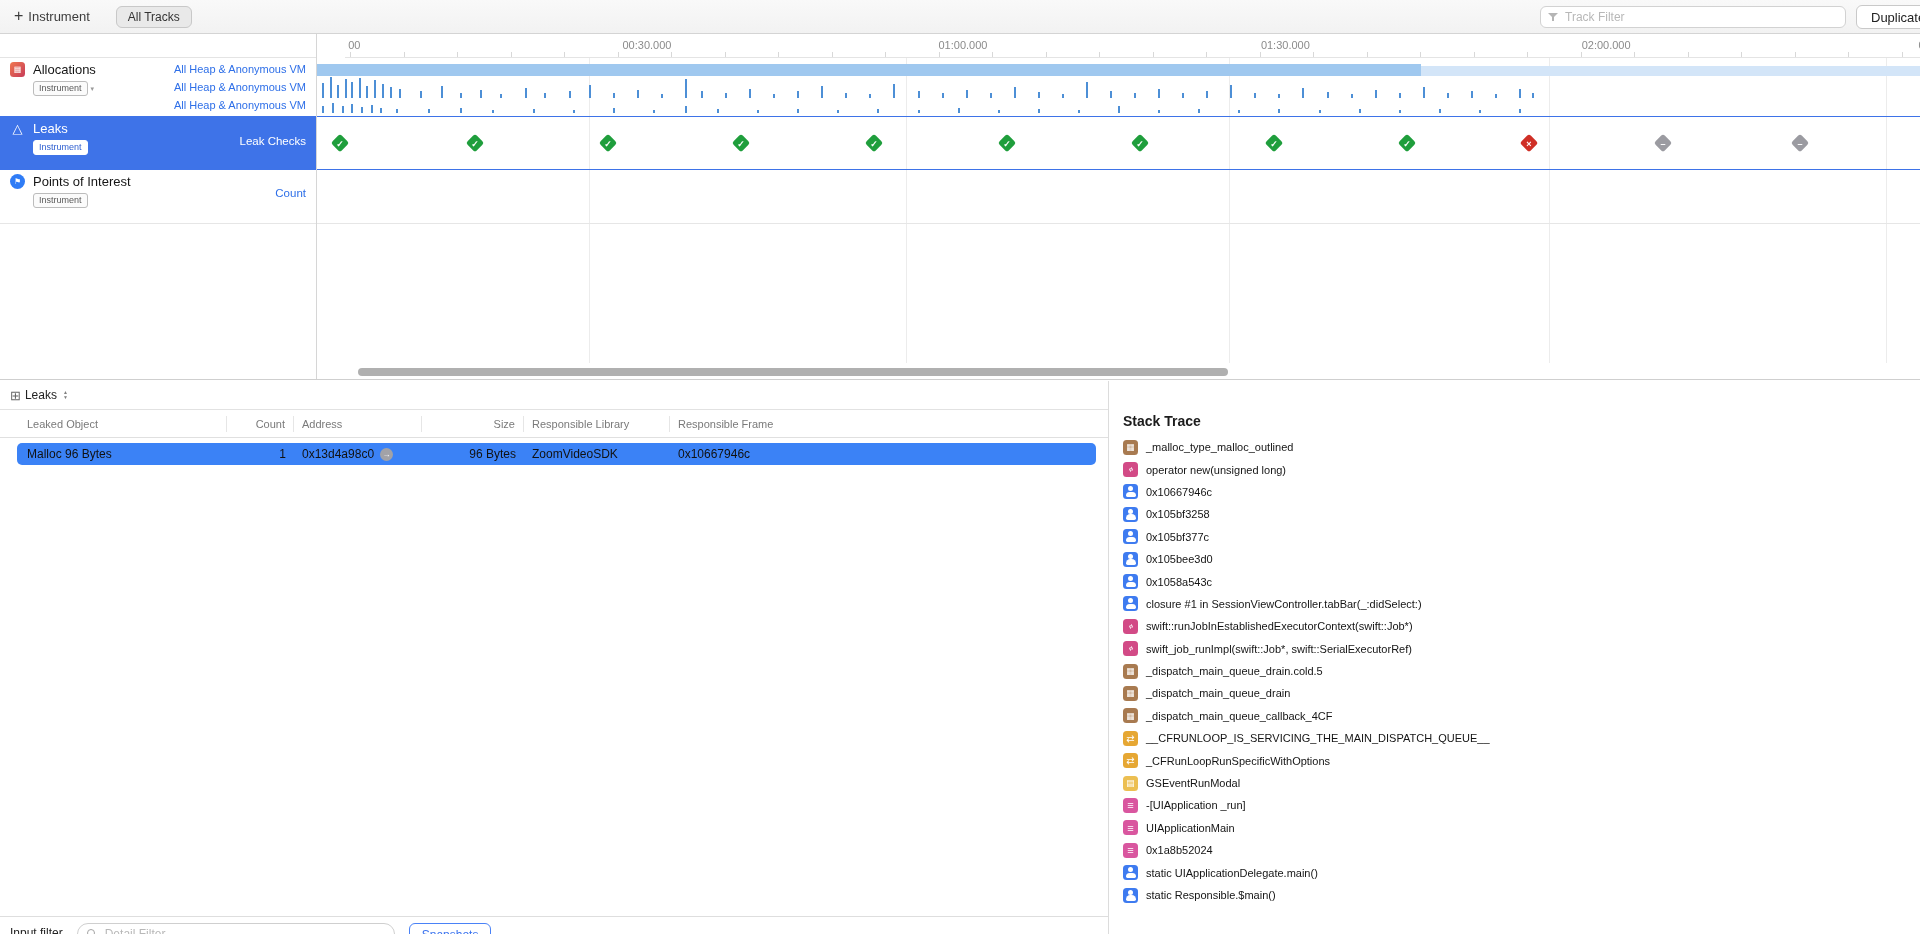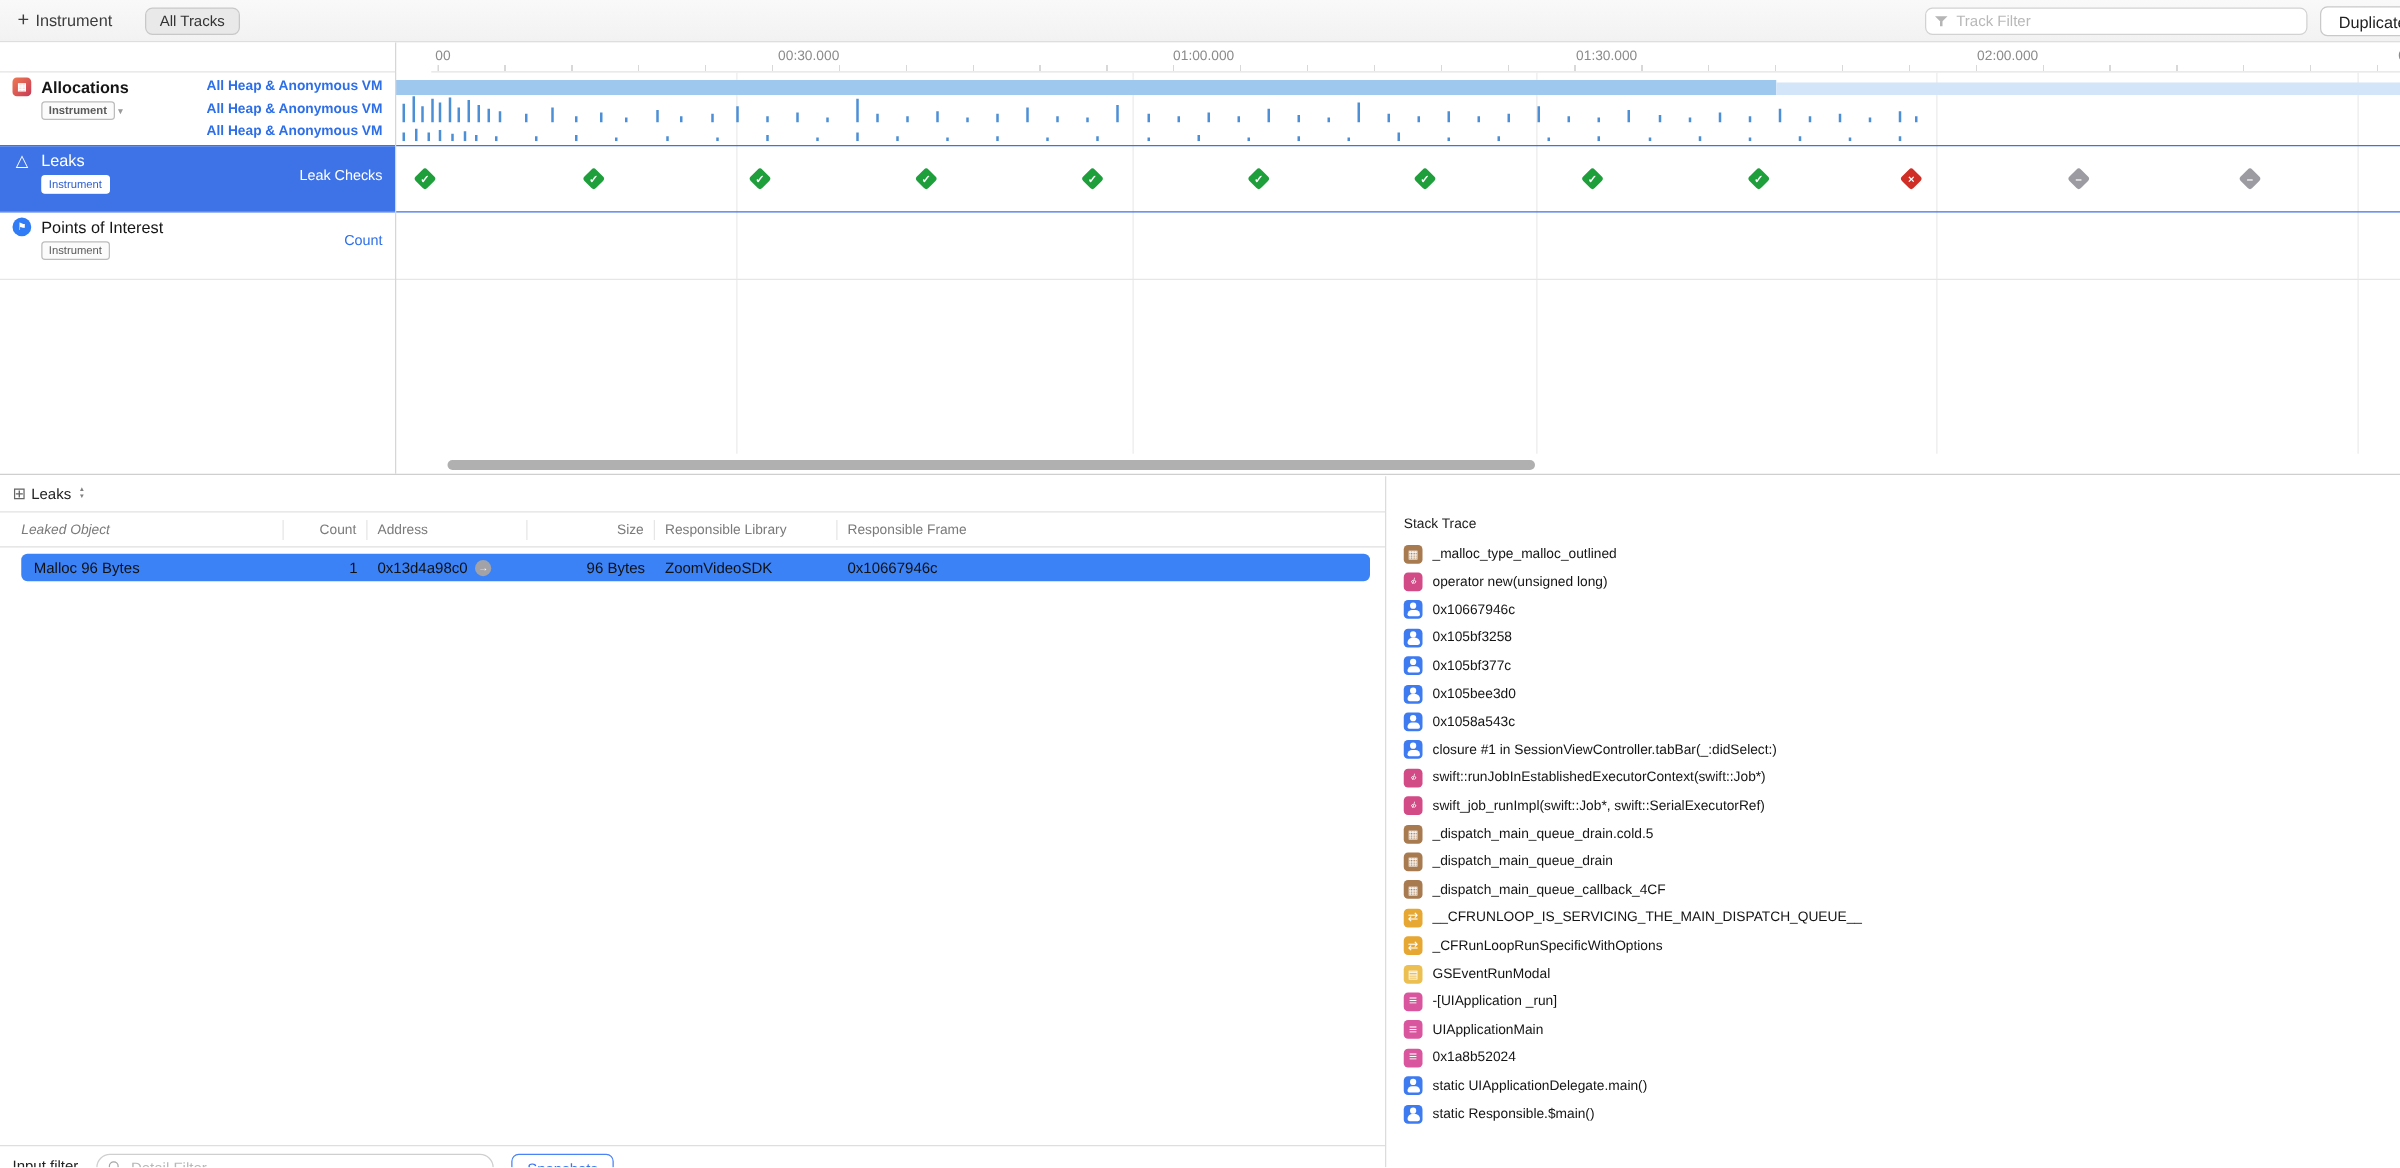--- a/index.html
+++ b/index.html
@@ -36,21 +36,21 @@
   .ruler{position:absolute;left:316px;top:0;width:1604px;height:24px;box-sizing:border-box;
          border-bottom:1px solid #e4e4e4;overflow:hidden;margin-left:29px;}
   .mticks{position:absolute;bottom:0;left:5px;right:0;height:5px;
           background:repeating-linear-gradient(to right,#d8d8d8 0 1px,transparent 1px 53.5px);}
   .rlabel{position:absolute;top:5px;font-size:11px;color:#8b8b8b;white-space:nowrap;}
   .gridlines{position:absolute;left:316px;top:24px;width:1604px;height:305px;pointer-events:none;}
   .gline{position:absolute;top:0;bottom:0;width:1px;background:#ececec;}
   .sidebar-divider{position:absolute;left:316px;top:0;bottom:0;width:1px;background:#d6d6d6;}
 
   .trackrow{position:absolute;left:0;width:1920px;box-sizing:border-box;}
-  .row-alloc{top:24px;height:58px;font-weight:bold;}
+  .row-alloc{top:24px;height:58px;}
   .row-leaks{top:82px;height:54px;border-top:1px solid #3e73e8;border-bottom:1px solid #3e73e8;}
   .row-poi{top:136px;height:54px;border-bottom:1px solid #e6e6e6;}
   .side{position:absolute;left:0;top:0;bottom:0;width:316px;box-sizing:border-box;padding:4px 10px 0 10px;}
   .row-leaks .side{background:#3e73e8;}
   .trk{position:absolute;left:316px;top:0;bottom:0;right:0;}
 
   .trname{display:flex;align-items:center;gap:8px;}
   .trname .nm{font-size:13px;color:#151515;}
   .row-leaks .trname .nm{color:#fff;}
   .badge-row{margin-left:23px;margin-top:4px;display:flex;align-items:center;gap:3px;}
@@ -100,21 +100,21 @@
   .jb-label{font-size:12px;color:#222;}
   .sortch{display:flex;flex-direction:column;margin-left:2px;}
   .sortch::before{content:"▲";font-size:5px;line-height:5px;color:#808080;}
   .sortch::after{content:"▼";font-size:5px;line-height:5px;color:#808080;}
 
   .thead{display:grid;grid-template-columns:227px 67px 128px 102px 146px 1fr;height:28px;
          border-bottom:1px solid #e0e0e0;align-items:center;box-sizing:border-box;}
   .th{font-size:11px;color:#7a7a7a;padding:0 8px;border-right:1px solid #e6e6e6;height:16px;line-height:16px;
       box-sizing:border-box;white-space:nowrap;overflow:hidden;}
   .th.last{border-right:none;}
-  .th.first{padding-left:17px;font-style:italic;}
+  .th.first{padding-left:27px;}
   .th.right{text-align:right;}
 
   .trow{position:relative;margin:5px 12px 0 17px;height:22px;background:#3b82f6;border-radius:5px;
         display:grid;grid-template-columns:210px 67px 128px 102px 146px 1fr;align-items:center;
         font-size:12px;color:#111;}
   .td{padding:0 8px;white-space:nowrap;overflow:hidden;}
   .td.first{padding-left:10px;}
   .td.right{text-align:right;}
   .td.addr{display:flex;align-items:center;gap:6px;overflow:visible;}
   .goto-icon{width:13px;height:13px;border-radius:50%;background:#a2a2a7;color:#fff;display:inline-flex;
@@ -130,21 +130,21 @@
   .detail-filter input::placeholder{color:#b8b8b8;}
   .mag-icon{position:relative;width:12px;height:12px;flex:none;}
   .mag-icon::before{content:"";position:absolute;top:1px;left:1px;width:6px;height:6px;border:1.5px solid #a5a5a5;border-radius:50%;}
   .mag-icon::after{content:"";position:absolute;top:9.5px;left:8px;width:4px;height:1.5px;background:#a5a5a5;transform:rotate(45deg);}
   .snap-btn{height:23px;background:#fff;border:1.5px solid #4a82f7;color:#3a73ef;font-size:12px;
             border-radius:6px;padding:0 12px;font-family:inherit;}
 
   
   .detail-right{position:absolute;top:381px;left:1108px;width:812px;height:553px;border-left:1px solid #dcdcdc;
                 background:#fff;box-sizing:border-box;overflow:hidden;}
-  .st-title{margin:32px 0 0 14px;font-size:11px;font-weight:400;color:#1c1c1c;}
+  .st-title{margin:32px 0 0 14px;font-size:14px;font-weight:700;color:#1c1c1c;}
   .st-list{margin-top:7px;}
   .frame{height:22.4px;display:flex;align-items:center;padding-left:14px;gap:8px;}
   .fi{position:relative;width:15px;height:15px;border-radius:3.5px;flex:none;display:flex;
       align-items:center;justify-content:center;color:#fff;}
   .fi-system{background:#a87a50;} .fi-code{background:#d24a86;} .fi-user{background:#3e7bf0;}
   .fi-cf{background:#e6a733;} .fi-gs{background:#ecbf52;} .fi-uikit{background:#d9569f;}
   .fi-system::before{content:"▦";font-size:9px;}
   .fi-code::before{content:"‹/›";font-size:7px;letter-spacing:-1px;}
   .fi-cf::before{content:"⇄";font-size:10px;}
   .fi-gs::before{content:"▤";font-size:9px;}

